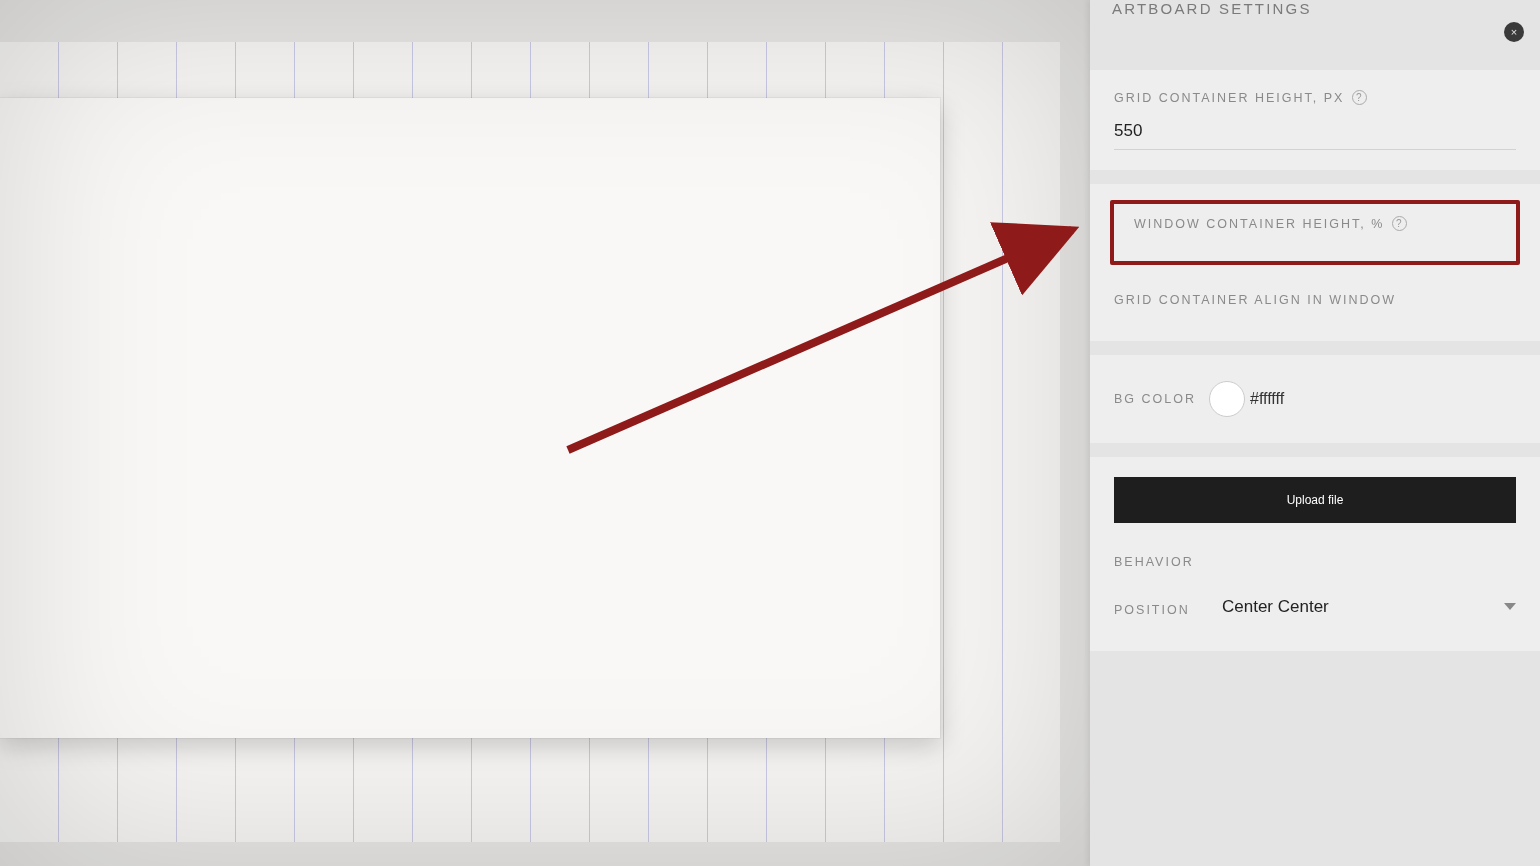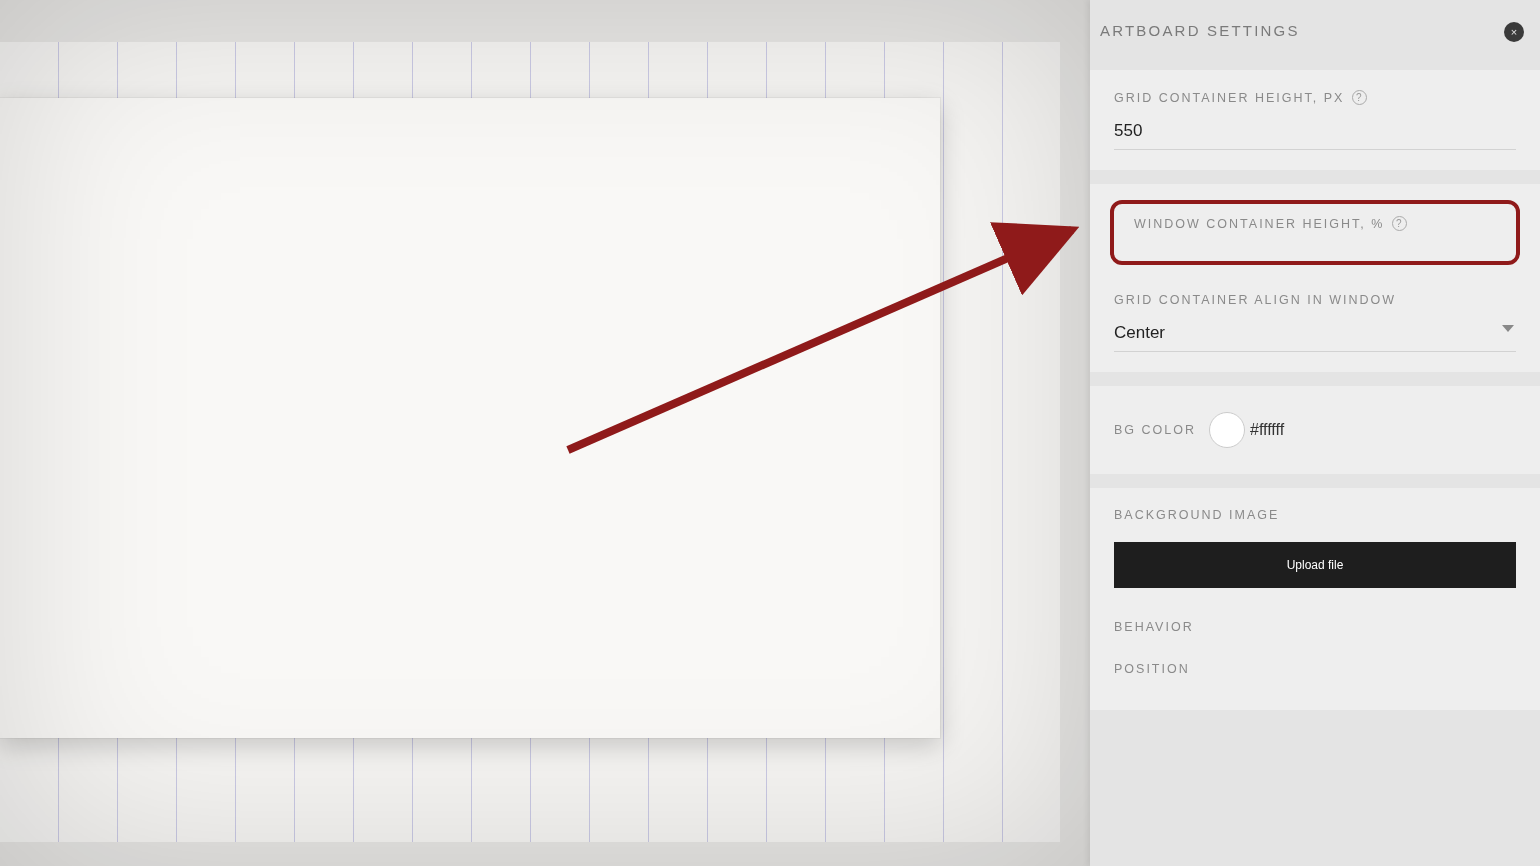--- a/index.html
+++ b/index.html
@@ -64,22 +64,22 @@
     width: 450px;
     height: 866px;
     background: #e4e4e4;
     box-shadow: -2px 0 6px rgba(0,0,0,0.08);
     display: flex;
     flex-direction: column;
   }
   .panel-header {
     height: 60px;
     display: flex;
-    align-items: center;
-    padding: 0 10px;
+    align-items: flex-start;
+    padding: 0 22px;
     position: relative;
   }
   .panel-title {
     font-size: 15px;
     letter-spacing: 2.2px;
     color: #7a7a7a;
   }
   .close-btn {
     position: absolute;
     right: 16px; top: 22px;
@@ -151,21 +151,21 @@
     position: absolute;
     right: 2px; top: 4px;
     width: 0; height: 0;
     border-left: 6px solid transparent;
     border-right: 6px solid transparent;
     border-top: 7px solid #888;
   }
 
   .highlight-box {
     border: 4px solid #8f1a1a;
-    border-radius: 12px;
+    border-radius: 2px;
     padding: 12px 20px 16px 20px;
     margin: -4px -4px 28px -4px;
   }
 
   .color-row {
     display: flex;
     align-items: center;
     gap: 5px;
   }
   .color-label {
@@ -282,45 +282,42 @@
       <div class="highlight-box">
         <div class="field-label">
           <span>WINDOW CONTAINER HEIGHT, %</span>
           <span class="help-icon">?</span>
         </div>
       </div>
 
       <div class="field-label" style="margin-top:20px;">
         <span>GRID CONTAINER ALIGN IN WINDOW</span>
       </div>
-      <div class="select-wrap">
-        <div class="select-display">Center</div>
-        <div class="chev"></div>
-      </div>
     </div>
 
     <div class="section tight">
       <div class="color-row">
         <span class="color-label">BG COLOR</span>
         <span class="color-chip"></span>
         <span class="color-hex">#ffffff</span>
       </div>
     </div>
 
     <div class="section">
-      <div class="field-label" style="margin-bottom:20px;">
-        <span>BACKGROUND IMAGE</span>
-      </div>
 
       <button class="upload-btn">Upload file</button>
 
       <div class="inline-row">
         <span class="inline-label">BEHAVIOR</span>
       </div>
 
       <div class="inline-row">
         <span class="inline-label">POSITION</span>
+        <div class="inline-select">
+          <span>Center Center</span>
+          <div class="chev" style="right:0;top:6px;"></div>
+        </div>
       </div>
 
     </div>
 
   </div>
 </aside>
 
 </body></html>

